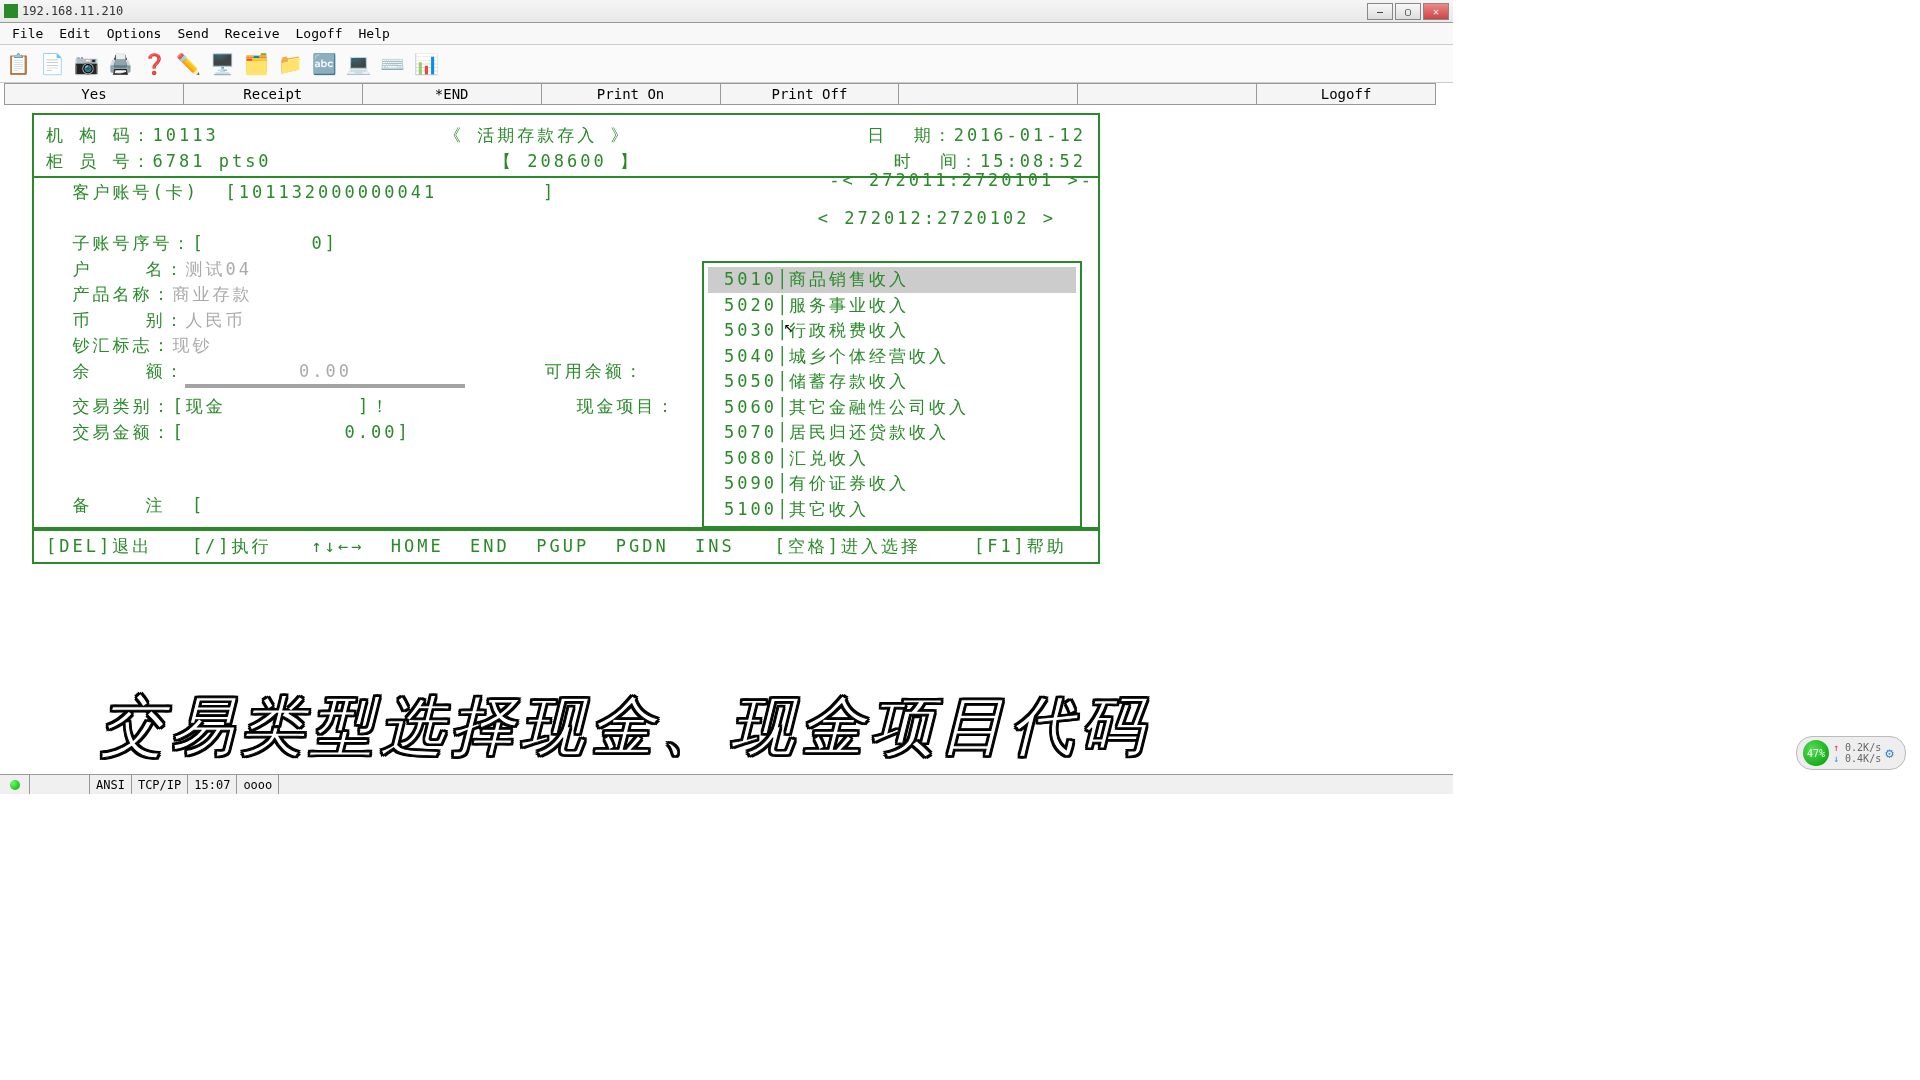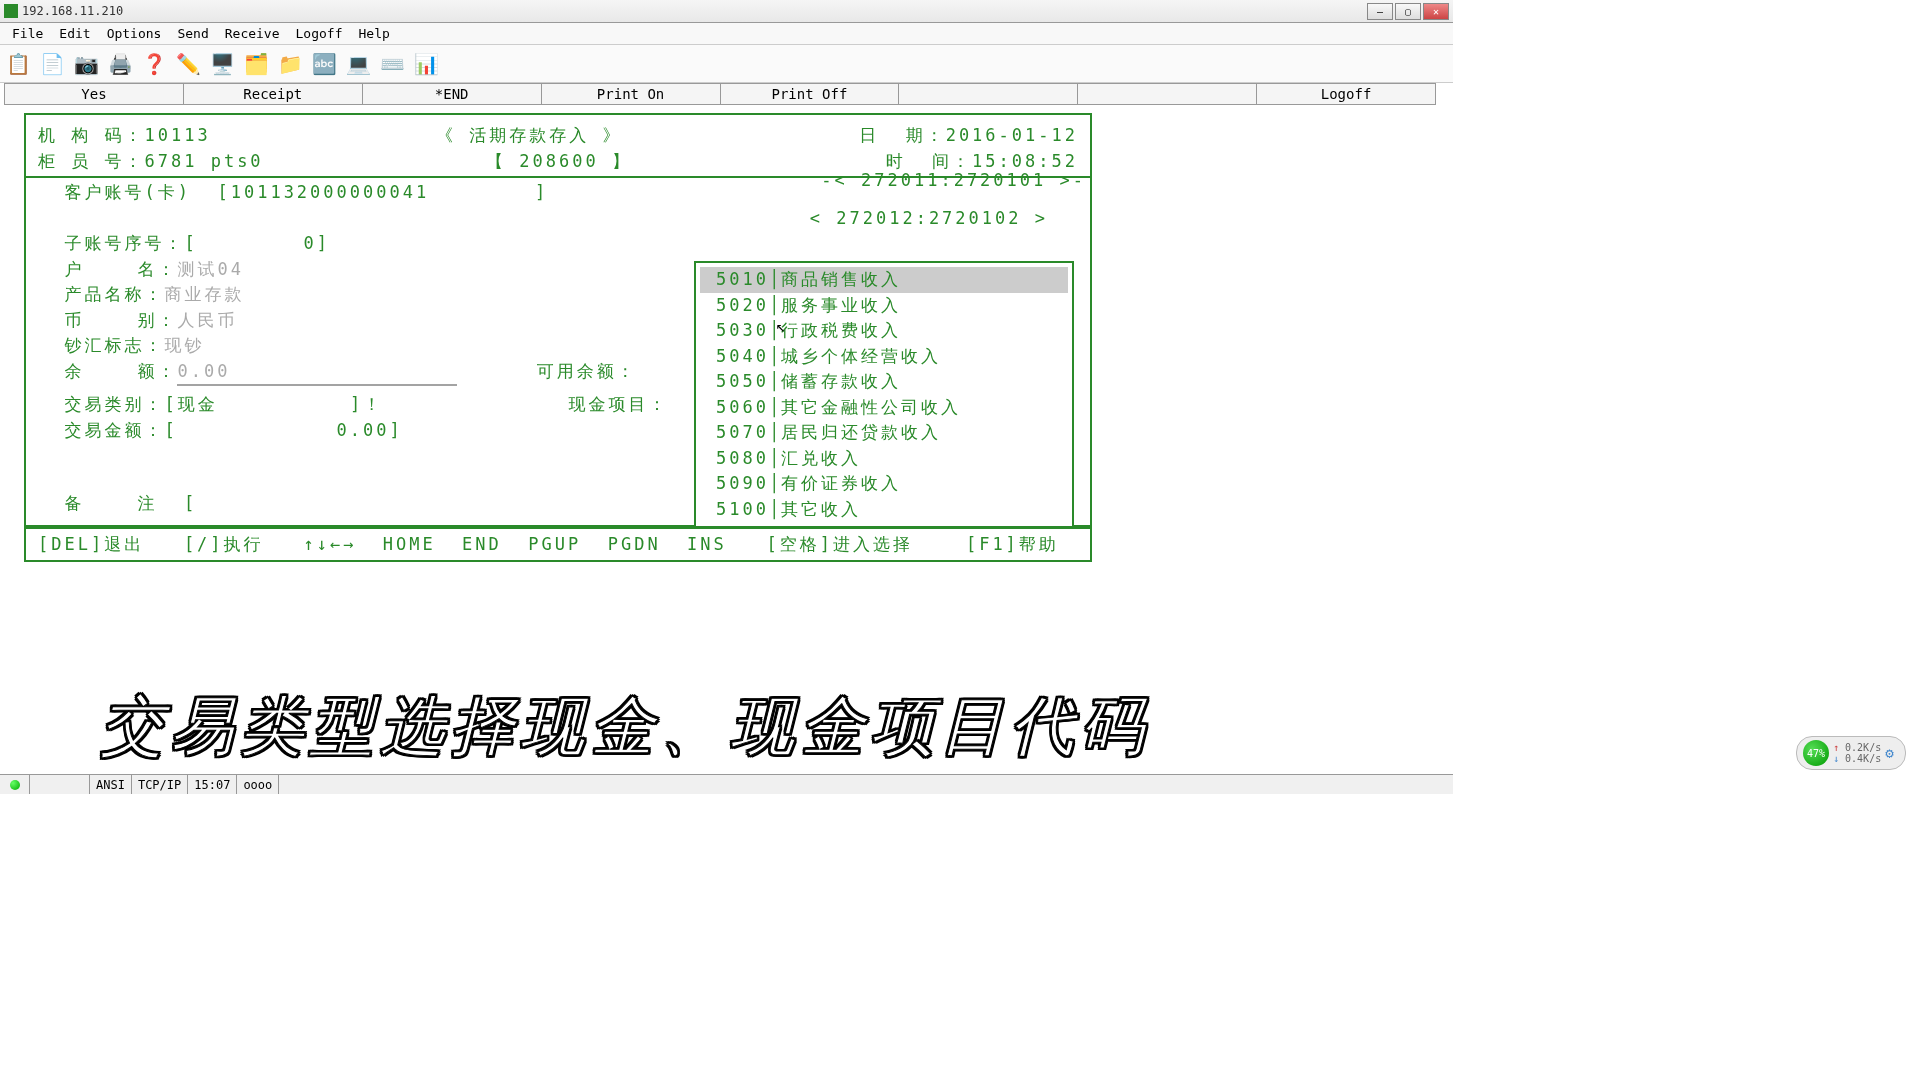--- a/index.html
+++ b/index.html
@@ -78,21 +78,21 @@
     }
     .action-cell {
       flex: 1;
       border-right: 1px solid #999;
       display: flex; align-items: center; justify-content: center;
       font-size: 14px;
       cursor: pointer;
     }
     .action-cell:last-child { border-right: none; }
     .terminal-area {
-      margin: 8px 12px;
+      margin: 8px 20px;
       width: 1080px;
       position: relative;
       padding-left: 12px;
     }
     .term-box {
       border: 2.5px solid #2a8a2a;
       padding: 8px 12px;
       font-family: "SimSun", "NSimSun", monospace;
       font-size: 17px;
       line-height: 1.5;
@@ -289,21 +289,21 @@
       <div class="term-line">  <span>客户账号(卡)</span>  <span>[101132000000041        ]</span></div>
       <div class="row2">
         <span></span>
         <span class="col-right" style="margin-right:30px;">&lt; 272012:2720102 &gt;</span>
       </div>
       <div class="term-line">  <span>子账号序号：</span><span>[        0]</span></div>
       <div class="term-line">  <span>户    名：</span><span class="term-dim">测试04</span></div>
       <div class="term-line">  <span>产品名称：</span><span class="term-dim">商业存款</span></div>
       <div class="term-line">  <span>币    别：</span><span class="term-dim">人民币</span></div>
       <div class="term-line">  <span>钞汇标志：</span><span class="term-dim">现钞</span></div>
-      <div class="term-line">  <span>余    额：</span><span class="term-dim" style="display:inline-block; width:280px; text-align:left; border-bottom:2px solid #a3a3a3;">0.00</span>      <span>可用余额：</span></div>
+      <div class="term-line">  <span>余    额：</span><span class="term-dim" style="display:inline-block; width:280px; text-align:center; border-bottom:4px solid #a3a3a3;">0.00</span>      <span>可用余额：</span></div>
       <div style="height:6px;"></div>
       <div class="term-line">  <span>交易类别：</span><span>[现金          ]！</span>              <span>现金项目：</span></div>
       <div class="term-line">  <span>交易金额：</span><span>[            0.00]</span></div>
       <div style="height:48px;"></div>
       <div class="term-line">  <span>备    注</span>  <span>[</span></div>
     </div>
 
     <div class="popup-list">
       <div class="popup-row selected">
         <span class="popup-code">5010</span>

